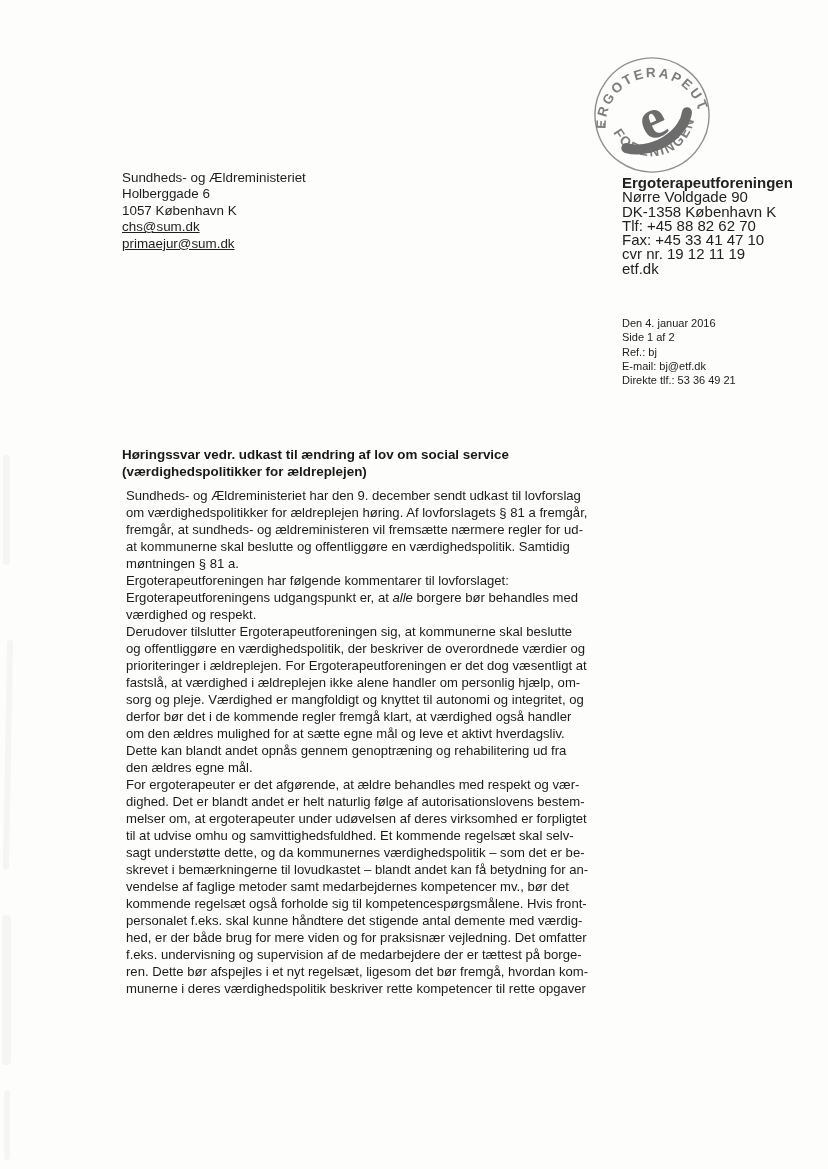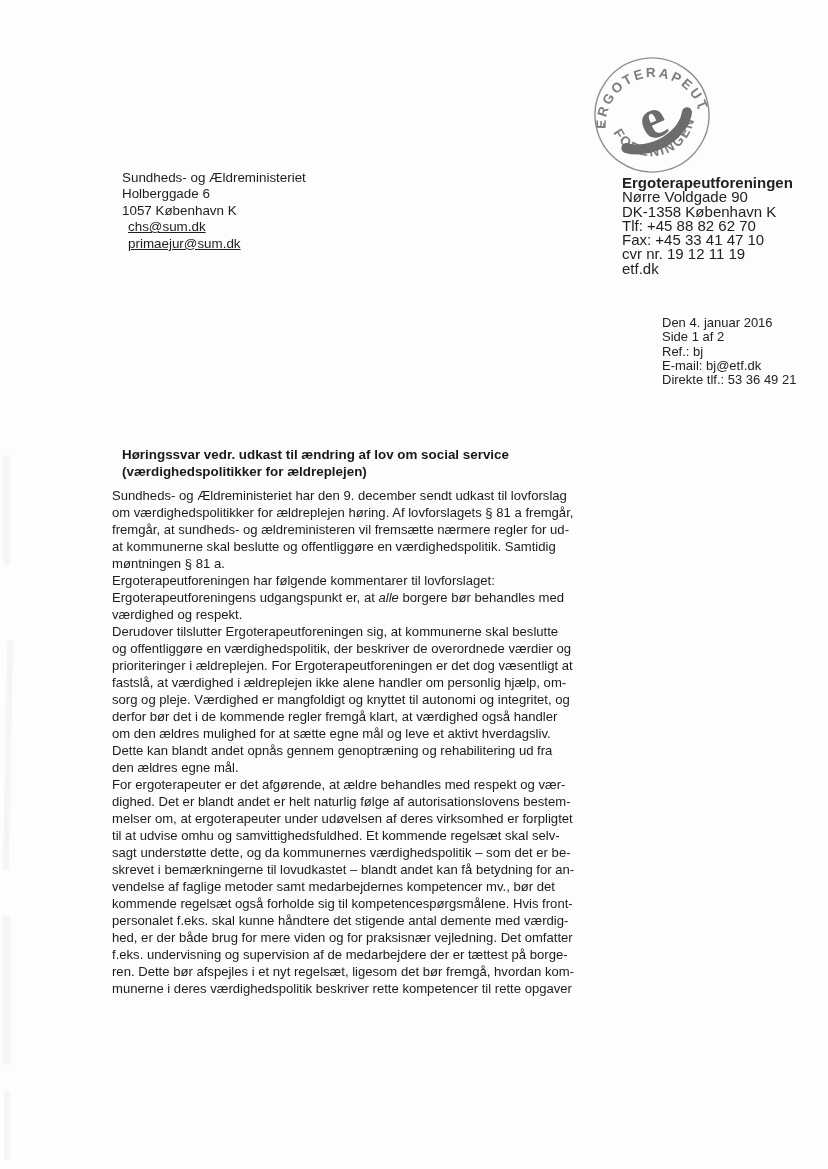--- a/index.html
+++ b/index.html
@@ -7,32 +7,32 @@
     position:relative;
     width:828px;height:1169px;
     background:#fdfdfc;
     font-family:"Liberation Sans", sans-serif;
     color:#1e1e1e;
     overflow:hidden;
     -webkit-font-smoothing:antialiased;
   }
   
   .recipient{position:absolute;left:122px;top:170px;font-size:13.4px;line-height:16.4px;}
-  .recipient .email{text-decoration:underline;margin-left:6px;}
+  .recipient .email{text-decoration:underline;}
   
   .logo{position:absolute;left:590px;top:55px;width:124px;height:120px;}
   
   .sender{position:absolute;left:622px;top:176px;font-size:15px;line-height:14.3px;color:#222;}
   .sender .org{font-weight:700;}
   
-  .meta{position:absolute;left:622px;top:316px;font-size:13px;line-height:14.3px;color:#222;margin-left:40px;}
+  .meta{position:absolute;left:622px;top:316px;font-size:11px;line-height:14.3px;color:#222;}
   
   .subject{position:absolute;left:122px;top:434px;font-size:13.4px;line-height:17px;font-weight:700;color:#191919;margin-top:12px;}
   
-  .body{position:absolute;left:112px;top:487px;width:507px;font-size:13.1px;line-height:17px;color:#1c1c1c;}
+  .body{position:absolute;left:126px;top:487px;width:507px;font-size:13.1px;line-height:17px;color:#1c1c1c;}
   .body .para{margin:0 0 0 0;}
   .p1{margin-bottom:11px;}
   .p2{margin-bottom:16px;}
   .p3{margin-bottom:8px;}
   .p4{margin-bottom:18px;}
   .italic{font-style:italic;text-align:center;}
   
   .smudge{position:absolute;background:rgba(40,40,40,0.035);border-radius:4px;}
   .smudge.s1{left:3px;top:455px;width:7px;height:110px;}
   .smudge.s2{left:5px;top:640px;width:6px;height:230px;transform:rotate(1deg);}

